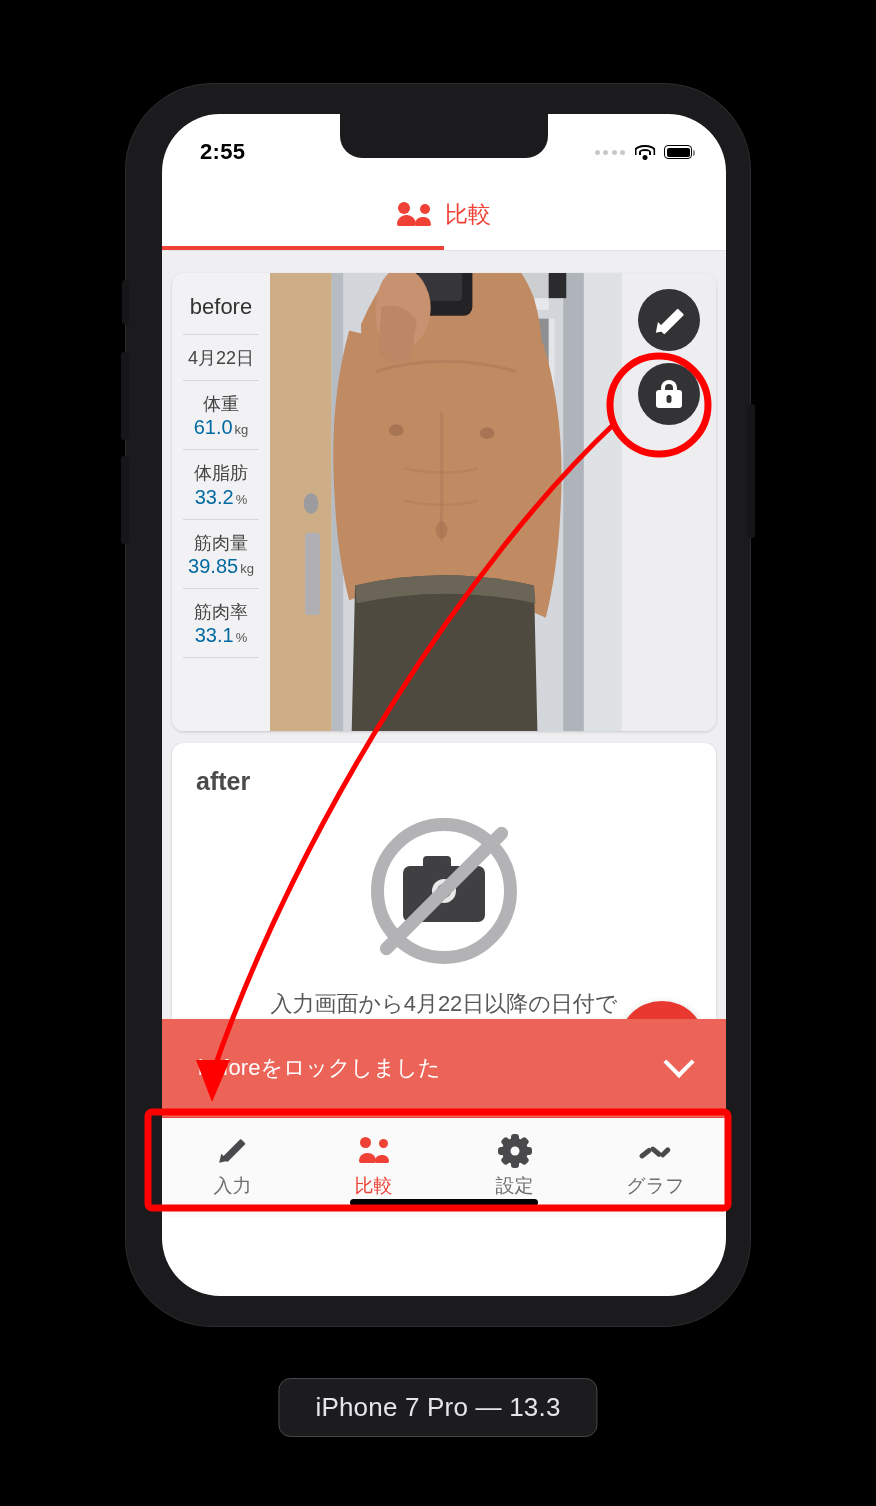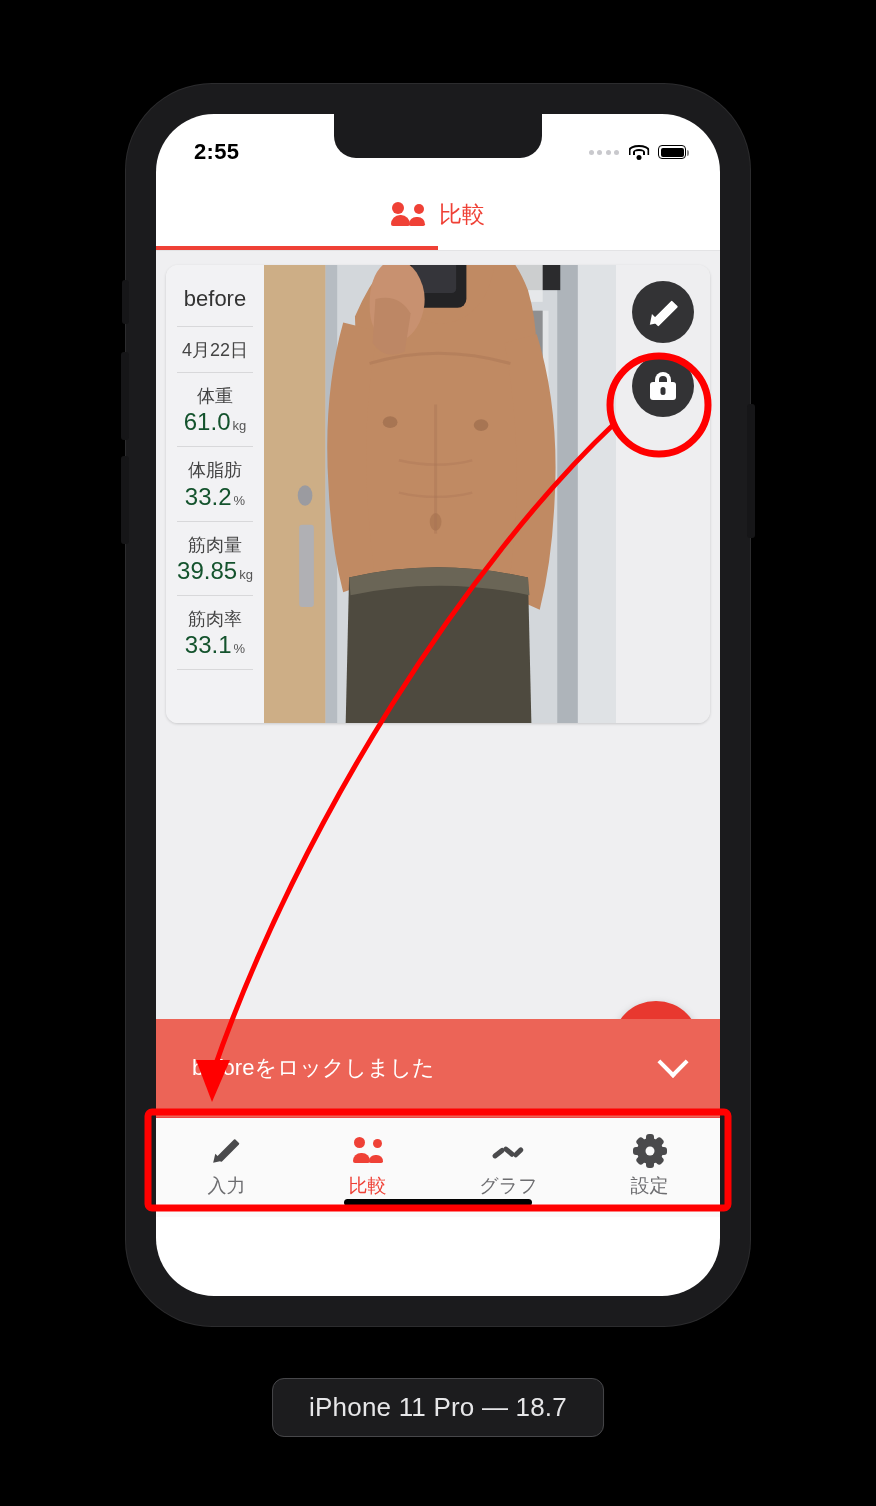--- a/index.html
+++ b/index.html
@@ -20,21 +20,21 @@
     box-shadow:0 0 0 1px #2c2c2e;
   }
   .side-btn { position:absolute; background:#161618; border-radius:3px; }
   #btn-silent { left:-4px; top:196px; width:7px; height:44px; }
   #btn-vol-up { left:-5px; top:268px; width:8px; height:88px; }
   #btn-vol-dn { left:-5px; top:372px; width:8px; height:88px; }
   #btn-power  { right:-5px; top:320px; width:8px; height:134px; }
 
   
   #screen {
-    position:absolute; left:30px; top:30px;
+    position:absolute; left:36px; top:30px;
     width:564px; height:1182px;
     background:#ffffff;
     border-radius:58px;
     overflow:hidden;
   }
   #notch {
     position:absolute; left:50%; transform:translateX(-50%); top:0;
     width:208px; height:44px; background:#1b1b1d;
     border-bottom-left-radius:22px; border-bottom-right-radius:22px;
     z-index:30;
@@ -77,35 +77,35 @@
 
   .ic-cal { position:relative; width:30px; height:30px; border:3px solid #ef4136; border-radius:4px; }
   .ic-cal:before { content:""; position:absolute; left:-3px; right:-3px; top:-3px; height:6px; background:#ef4136; }
   .ic-cal i { position:absolute; top:-8px; width:4px; height:7px; background:#ef4136; border-radius:2px; }
   .ic-cal i.l { left:4px; } .ic-cal i.r { right:4px; }
   .ic-cal b { position:absolute; left:6px; top:9px; width:14px; height:7px;
               border-left:3px solid #ef4136; border-bottom:3px solid #ef4136;
               transform:rotate(-45deg); }
 
   
-  #content { position:relative; background:#efeff1; height:866px; padding:14px 0 0 0; }
+  #content { position:relative; background:#efeff1; height:866px; padding:22px 0 0 0; }
 
   .card { position:relative; background:#fff; border-radius:12px; margin:0 10px 12px 10px;
           box-shadow:0 1px 3px rgba(0,0,0,.16); overflow:hidden; }
 
   
   #card-before { height:458px; display:flex; background:#f2f2f4; }
   #stats-col { width:98px; background:#f2f2f4; padding:8px 0 0 0; display:flex;
                flex-direction:column; align-items:center; }
   #stats-title { font-size:22px; color:#333; font-weight:400; padding:13px 0 14px 0; }
   .stat-div { width:76px; height:1px; background:#d8d8da; }
   .stat-row { padding:11px 0 10px 0; text-align:center; width:100%; }
   .stat-label { font-size:18px; color:#444; line-height:1.35; }
   .stat-valwrap { display:flex; align-items:baseline; justify-content:center; gap:2px; }
-  .stat-value { font-size:24px; color:#14532d; }
+  .stat-value { font-size:20px; color:#0369a1; }
   .stat-unit { font-size:13px; color:#555; }
   .stat-date { font-size:18px; color:#444; }
 
   #photo-col { flex:1; position:relative; overflow:hidden; background:#cfd2d6; }
   #actions-col { width:94px; background:#eeeef0; display:flex; flex-direction:column;
                  align-items:center; padding-top:16px; gap:12px; }
   .act-btn { width:62px; height:62px; border-radius:50%; background:#333335;
              display:flex; align-items:center; justify-content:center; cursor:pointer; }
   .ic-pencil { position:relative; width:30px; height:30px; }
   .ic-pencil .shaft { position:absolute; left:3px; top:12px; width:28px; height:9px;
@@ -352,20 +352,35 @@
             <div class="act-btn">
               <div class="ic-lock">
                 <span class="shackle"></span>
                   <span class="body"></span>
                   <span class="kh"></span>
               </div>
             </div>
           </div>
         </div>
 
+        <div class="card" id="card-after">
+          <div id="after-title">after</div>
+          <div id="after-body">
+            <div id="no-cam">
+              <span class="ring"></span>
+                <span class="cam"></span>
+                <span class="lens"></span>
+                <span class="slash"></span>
+            </div>
+            <div id="after-msg">
+              <div>入力画面から4月22日以降の日付で</div>
+              <div>写真を登録すると表示されます</div>
+            </div>
+          </div>
+        </div>
 
         <div id="fab">
           <span class="chk"></span>
         </div>
 
         <div id="snackbar">
           <span id="snack-text">beforeをロックしました</span>
           <span id="snack-chev"></span>
         </div>
       </div>
@@ -379,46 +394,46 @@
           <span class="bnav-label">入力</span>
         </div>
         <div class="bnav active">
           <div class="bic bic-people">
               <span class="h1"></span>
               <span class="h2"></span>
               <span class="b1"></span>
               <span class="b2"></span>
             </div>
           <span class="bnav-label">比較</span>
-        </div>
-        <div class="bnav">
-          <div class="bic bic-chart">
-              <span class="seg s1"></span>
-              <span class="seg s2"></span>
-              <span class="seg s3"></span>
-            </div>
-          <span class="bnav-label">グラフ</span>
         </div>
         <div class="bnav">
           <div class="bic bic-gear">
             <span class="tooth" style="transform:translate(-50%,-50%) rotate(0deg);"></span>
             <span class="tooth" style="transform:translate(-50%,-50%) rotate(45deg);"></span>
             <span class="tooth" style="transform:translate(-50%,-50%) rotate(90deg);"></span>
             <span class="tooth" style="transform:translate(-50%,-50%) rotate(135deg);"></span>
             <span class="core"></span>
               <span class="hole"></span>
           </div>
           <span class="bnav-label">設定</span>
         </div>
+        <div class="bnav">
+          <div class="bic bic-chart">
+              <span class="seg s1"></span>
+              <span class="seg s2"></span>
+              <span class="seg s3"></span>
+            </div>
+          <span class="bnav-label">グラフ</span>
+        </div>
         <div id="home-ind"></div>
       </div>
     </div>
   </div>
 
   <svg id="anno-svg">
     <circle cx="659" cy="405" r="49" fill="none" stroke="#ff0000" stroke-width="7"></circle>
     <rect x="148" y="1112" width="580" height="96" rx="4" fill="none" stroke="#ff0000" stroke-width="7"></rect>
     <path d="M614 424 C 470 560, 300 820, 213 1072" fill="none" stroke="#ff0000" stroke-width="5" stroke-linecap="round"></path>
     <path d="M196 1060 L 230 1060 L 212 1102 Z" fill="#ff0000"></path>
   </svg>
 
-  <div id="device-caption">iPhone 11 Pro — 18.7</div>
+  <div id="device-caption">iPhone 7 Pro — 13.3</div>
 </div>
 
 </body></html>

